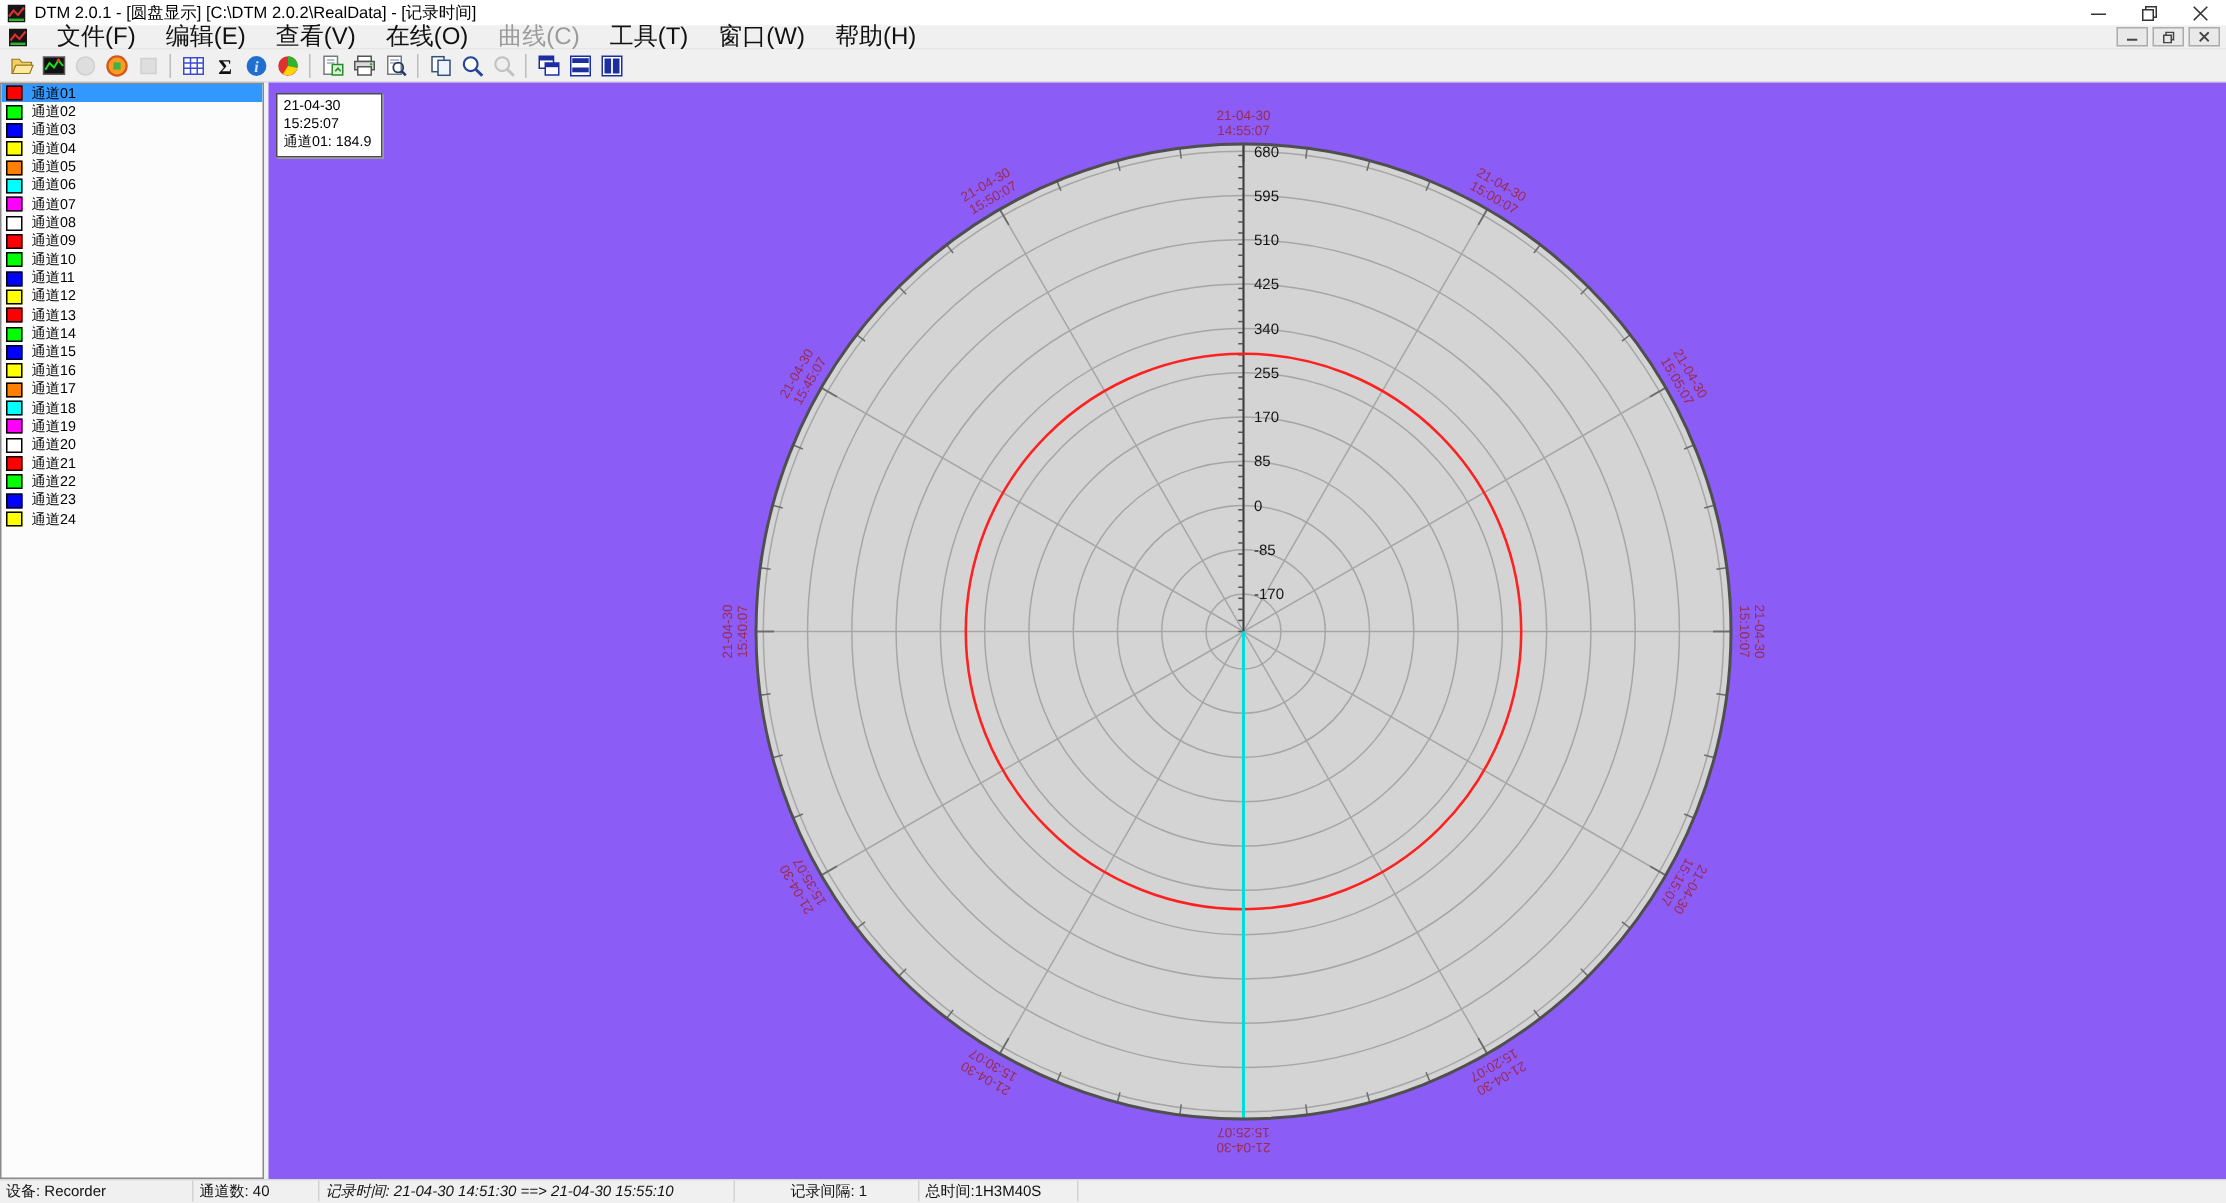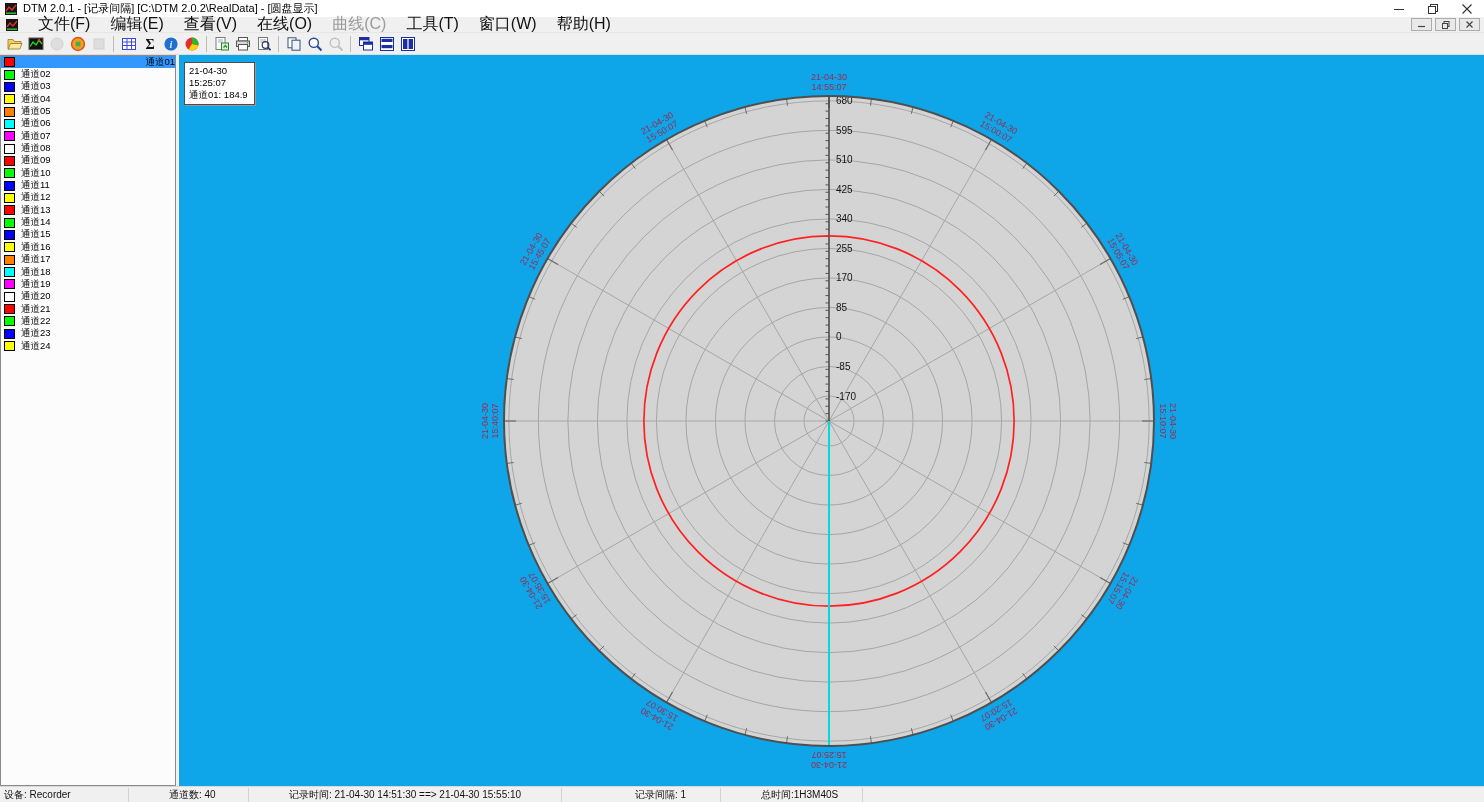--- a/index.html
+++ b/index.html
@@ -29,47 +29,47 @@
   .toolbar { height:22px; background:#f0f0f0; border-bottom:1px solid #dcdcdc; display:flex; align-items:center; padding-left:4px; flex:0 0 auto; }
   .tb-btn { width:21px; height:20px; background:transparent; border:none; display:flex; align-items:center; justify-content:center; padding:0; }
   .tb-btn svg { display:block; }
   .tb-btn.disabled { filter:grayscale(1) opacity(0.45); }
   .tb-sep { width:1px; height:16px; background:#bcbcbc; margin:0 4px; display:inline-block; }
 
   
   .content { flex:1 1 auto; display:flex; min-height:0; }
   .sidebar { width:176px; flex:0 0 auto; background:#fcfcfc; border:1px solid #8a8a8a; overflow:hidden; }
   .channel-row { display:flex; align-items:center; height:12.35px; font-size:9.5px; color:#000; padding-left:3px; white-space:nowrap; }
-  .channel-row.selected { background:#3398fe;justify-content:space-between; }
+  .channel-row.selected { background:#3398fe; }
   .chip { width:11px; height:10px; border:1px solid #000; margin-right:6px; flex:0 0 auto; }
 
-  .chart-panel { position:relative; flex:1; margin-left:3px; background:#0ea5e9; }
+  .chart-panel { position:relative; flex:1; margin-left:3px; background:#8b5cf6; }
   .chart-panel svg { position:absolute; left:0; top:0; }
 
   .data-tooltip { position:absolute; left:5px; top:7px; background:#ffffff; border:1px solid #4c4c4c; box-shadow:1px 1px 0 #9a9a9a; padding:2px 6px 3px 4px; font-size:9.5px; line-height:12px; color:#000; z-index:5; white-space:nowrap; }
 
   
-  .statusbar { height:16px; background:#f0f0f0; border-top:1px solid #d9d9d9; display:flex; align-items:flex-end; font-size:10px; color:#111; flex:0 0 auto;gap:36px; }
+  .statusbar { height:16px; background:#f0f0f0; border-top:1px solid #d9d9d9; display:flex; align-items:flex-start; font-size:10px; color:#111; flex:0 0 auto; }
   .sb-sec { display:flex; align-items:center; padding-left:4px; border-right:1px solid #d2d2d2; white-space:nowrap; overflow:hidden; }
   .sb-sec:last-child { border-right:none; flex:1; }
 </style>
 </head>
 <body>
 
 <div class="window">
 
   <div class="titlebar">
     <span class="app-icon">
       <svg width="12" height="12" viewBox="0 0 12 12">
           <rect width="12" height="12" fill="#161616"></rect>
           <polyline points="1,8 4,4 7,7 11,2" stroke="#e03030" fill="none" stroke-width="1.4"></polyline>
           <rect x="1" y="9.4" width="10" height="1.6" fill="#2db52d"></rect>
         </svg>
     </span>
-    <span class="title-text">DTM 2.0.1 - [记录间隔] [C:\DTM 2.0.2\RealData] - [圆盘显示]</span>
+    <span class="title-text">DTM 2.0.1 - [圆盘显示] [C:\DTM 2.0.2\RealData] - [记录时间]</span>
     <div class="win-controls">
       <span class="win-btn">
           <svg width="10" height="10" viewBox="0 0 10 10">
             <line x1="0" y1="5.5" x2="10" y2="5.5" stroke="#333" stroke-width="1"></line>
           </svg>
         </span>
       <span class="win-btn">
           <svg width="10" height="10" viewBox="0 0 10 10">
             <rect x="2.5" y="0.5" width="7" height="7" fill="none" stroke="#333"></rect>
             <rect x="0.5" y="2.5" width="7" height="7" fill="#fff" stroke="#333"></rect>
@@ -531,19 +531,19 @@
             <text y="-13" font-size="9" fill="#9b2b50">21-04-30</text>
             <text y="-3" font-size="9" fill="#9b2b50">15:50:07</text>
           </g>
         </svg>
     </div>
   </div>
 
   <div class="statusbar" id="statusbar">
       <div class="sb-sec" style="width: 129px;">设备: Recorder</div>
       <div class="sb-sec" style="width: 84px;">通道数: 40</div>
-      <div class="sb-sec" style="width: 277px;">记录时间: 21-04-30 14:51:30 ==&gt; 21-04-30 15:55:10</div>
+      <div class="sb-sec" style="width: 277px; font-style: italic;">记录时间: 21-04-30 14:51:30 ==&gt; 21-04-30 15:55:10</div>
       <div class="sb-sec" style="width: 90px; margin-left: 33px;">记录间隔: 1</div>
       <div class="sb-sec" style="width: 106px;">总时间:1H3M40S</div>
       <div class="sb-sec"></div>
     </div>
 
 </div>
 
 </body></html>

